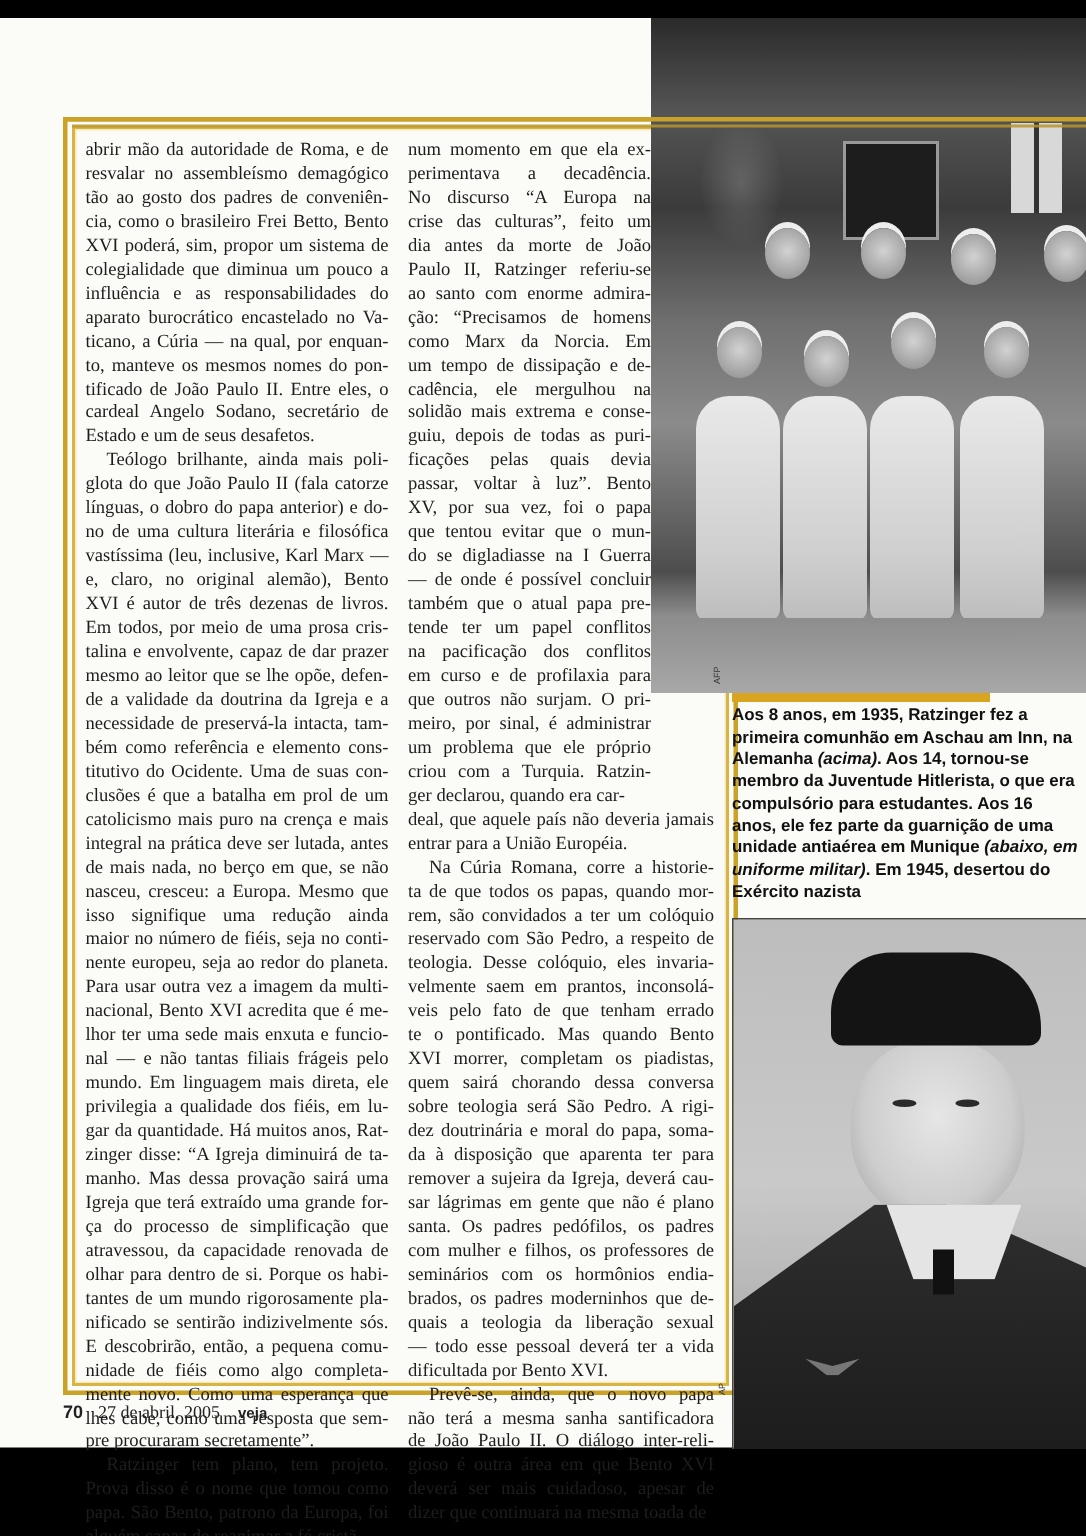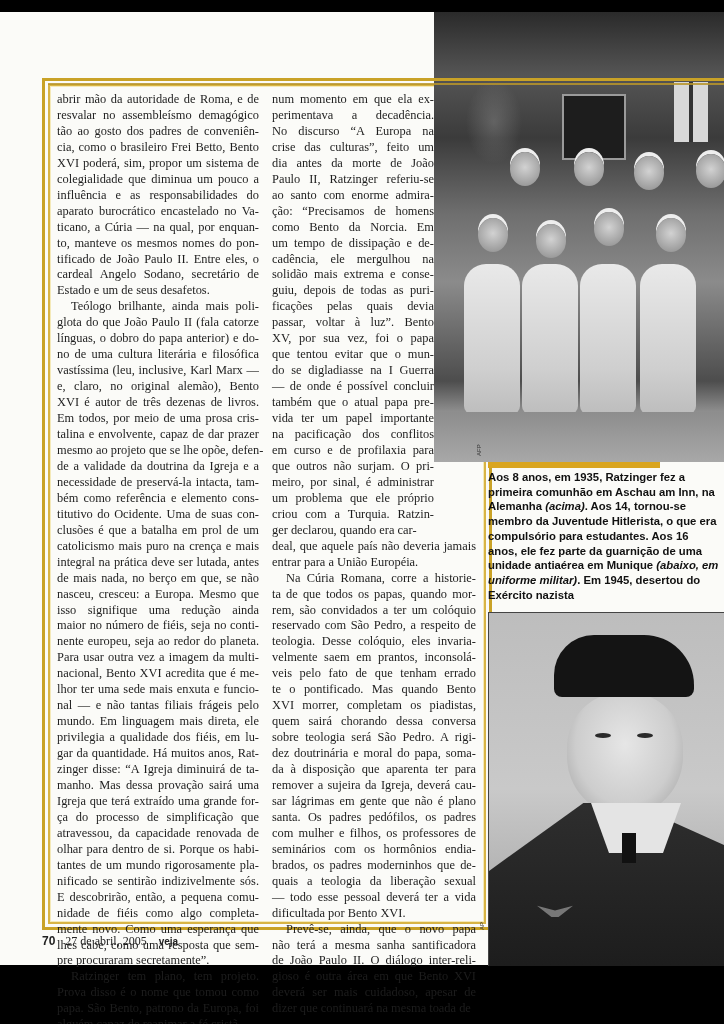--- a/index.html
+++ b/index.html
@@ -151,21 +151,21 @@
       <p>
         <span class="line" style="padding-left: 14px;">Teólogo brilhante, ainda mais poli-</span>
         <span class="line">glota do que João Paulo II (fala catorze</span>
         <span class="line">línguas, o dobro do papa anterior) e do-</span>
         <span class="line">no de uma cultura literária e filosófica</span>
         <span class="line">vastíssima (leu, inclusive, Karl Marx —</span>
         <span class="line">e, claro, no original alemão), Bento</span>
         <span class="line">XVI é autor de três dezenas de livros.</span>
         <span class="line">Em todos, por meio de uma prosa cris-</span>
         <span class="line">talina e envolvente, capaz de dar prazer</span>
-        <span class="line">mesmo ao projeto que se lhe opõe, defen-</span>
+        <span class="line">mesmo ao leitor que se lhe opõe, defen-</span>
         <span class="line">de a validade da doutrina da Igreja e a</span>
         <span class="line">necessidade de preservá-la intacta, tam-</span>
         <span class="line">bém como referência e elemento cons-</span>
         <span class="line">titutivo do Ocidente. Uma de suas con-</span>
         <span class="line">clusões é que a batalha em prol de um</span>
         <span class="line">catolicismo mais puro na crença e mais</span>
         <span class="line">integral na prática deve ser lutada, antes</span>
         <span class="line">de mais nada, no berço em que, se não</span>
         <span class="line">nasceu, cresceu: a Europa. Mesmo que</span>
         <span class="line">isso signifique uma redução ainda</span>
@@ -202,33 +202,33 @@
   <div class="col col2" id="col2">
       <p style="width: 162px;">
         <span class="line">num momento em que ela ex-</span>
         <span class="line">perimentava a decadência.</span>
         <span class="line">No discurso “A Europa na</span>
         <span class="line">crise das culturas”, feito um</span>
         <span class="line">dia antes da morte de João</span>
         <span class="line">Paulo II, Ratzinger referiu-se</span>
         <span class="line">ao santo com enorme admira-</span>
         <span class="line">ção: “Precisamos de homens</span>
-        <span class="line">como Bento da Norcia. Em</span>
+        <span class="line">como Marx da Norcia. Em</span>
         <span class="line">um tempo de dissipação e de-</span>
         <span class="line">cadência, ele mergulhou na</span>
         <span class="line">solidão mais extrema e conse-</span>
         <span class="line">guiu, depois de todas as puri-</span>
         <span class="line">ficações pelas quais devia</span>
         <span class="line">passar, voltar à luz”. Bento</span>
         <span class="line">XV, por sua vez, foi o papa</span>
         <span class="line">que tentou evitar que o mun-</span>
         <span class="line">do se digladiasse na I Guerra</span>
         <span class="line">— de onde é possível concluir</span>
         <span class="line">também que o atual papa pre-</span>
-        <span class="line">vida ter um papel importante</span>
+        <span class="line">tende ter um papel conflitos</span>
         <span class="line">na pacificação dos conflitos</span>
         <span class="line">em curso e de profilaxia para</span>
         <span class="line">que outros não surjam. O pri-</span>
         <span class="line">meiro, por sinal, é administrar</span>
         <span class="line">um problema que ele próprio</span>
         <span class="line">criou com a Turquia. Ratzin-</span>
         <span class="line last">ger declarou, quando era car-</span>
       </p>
       <p>
         <span class="line">deal, que aquele país não deveria jamais</span>

